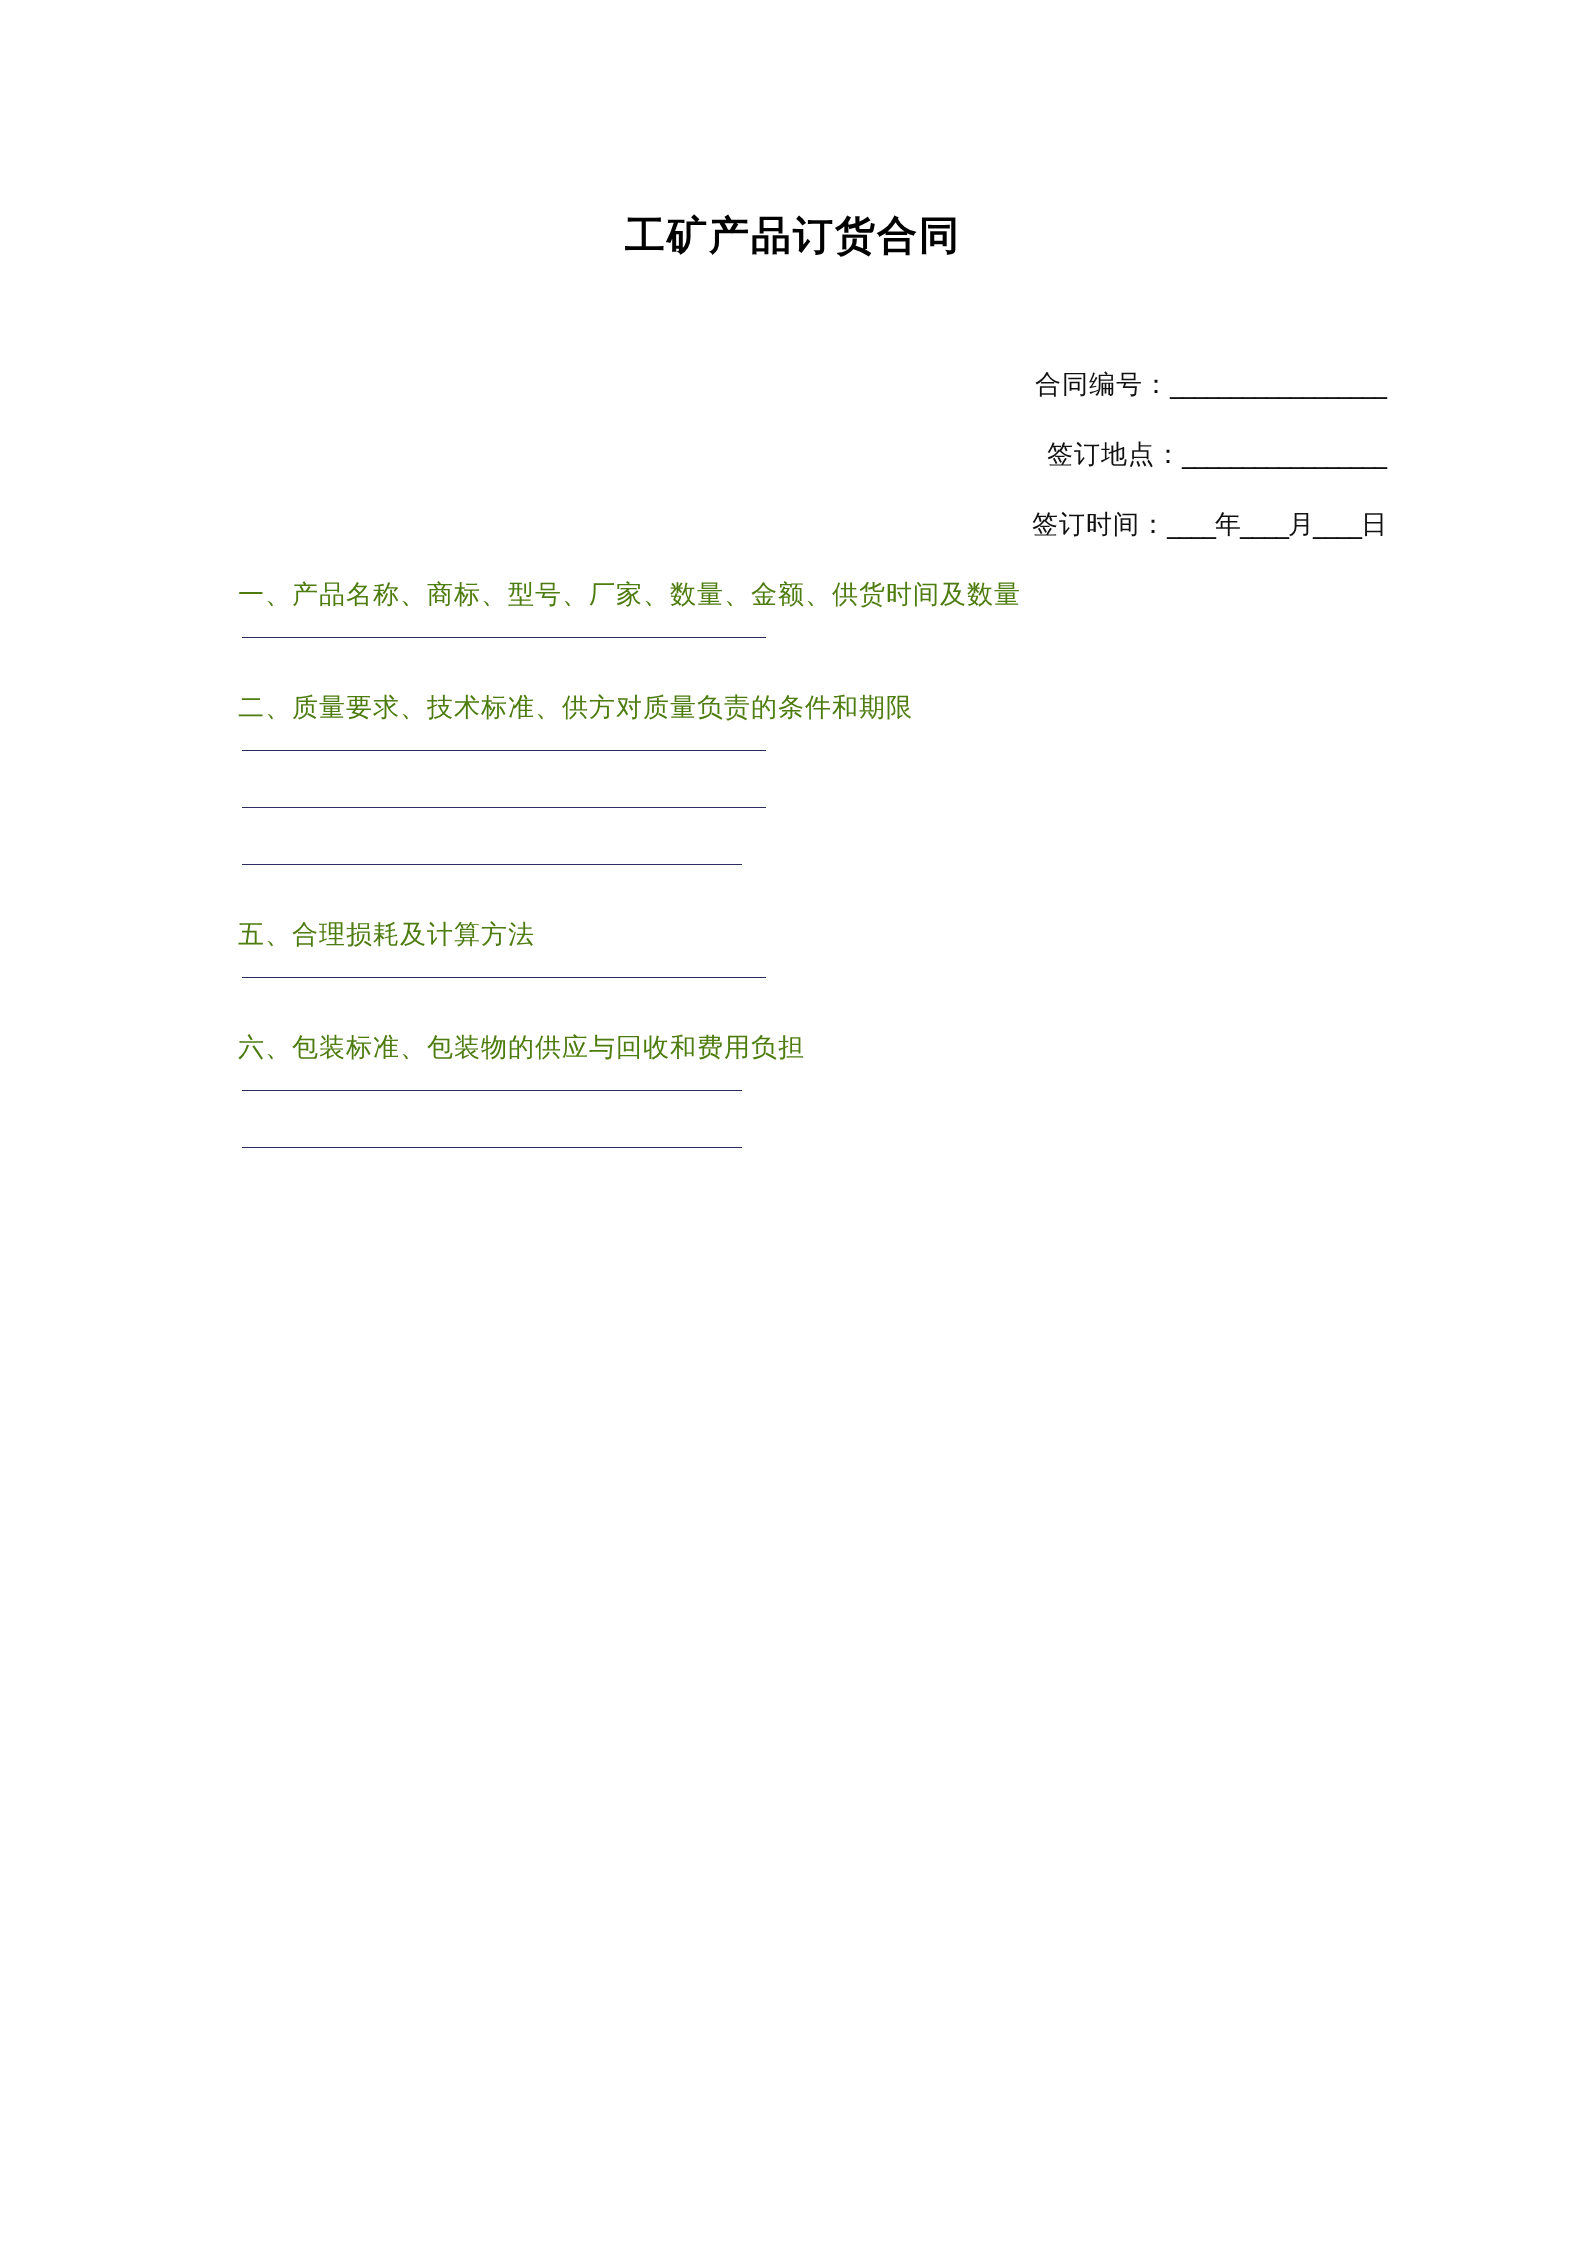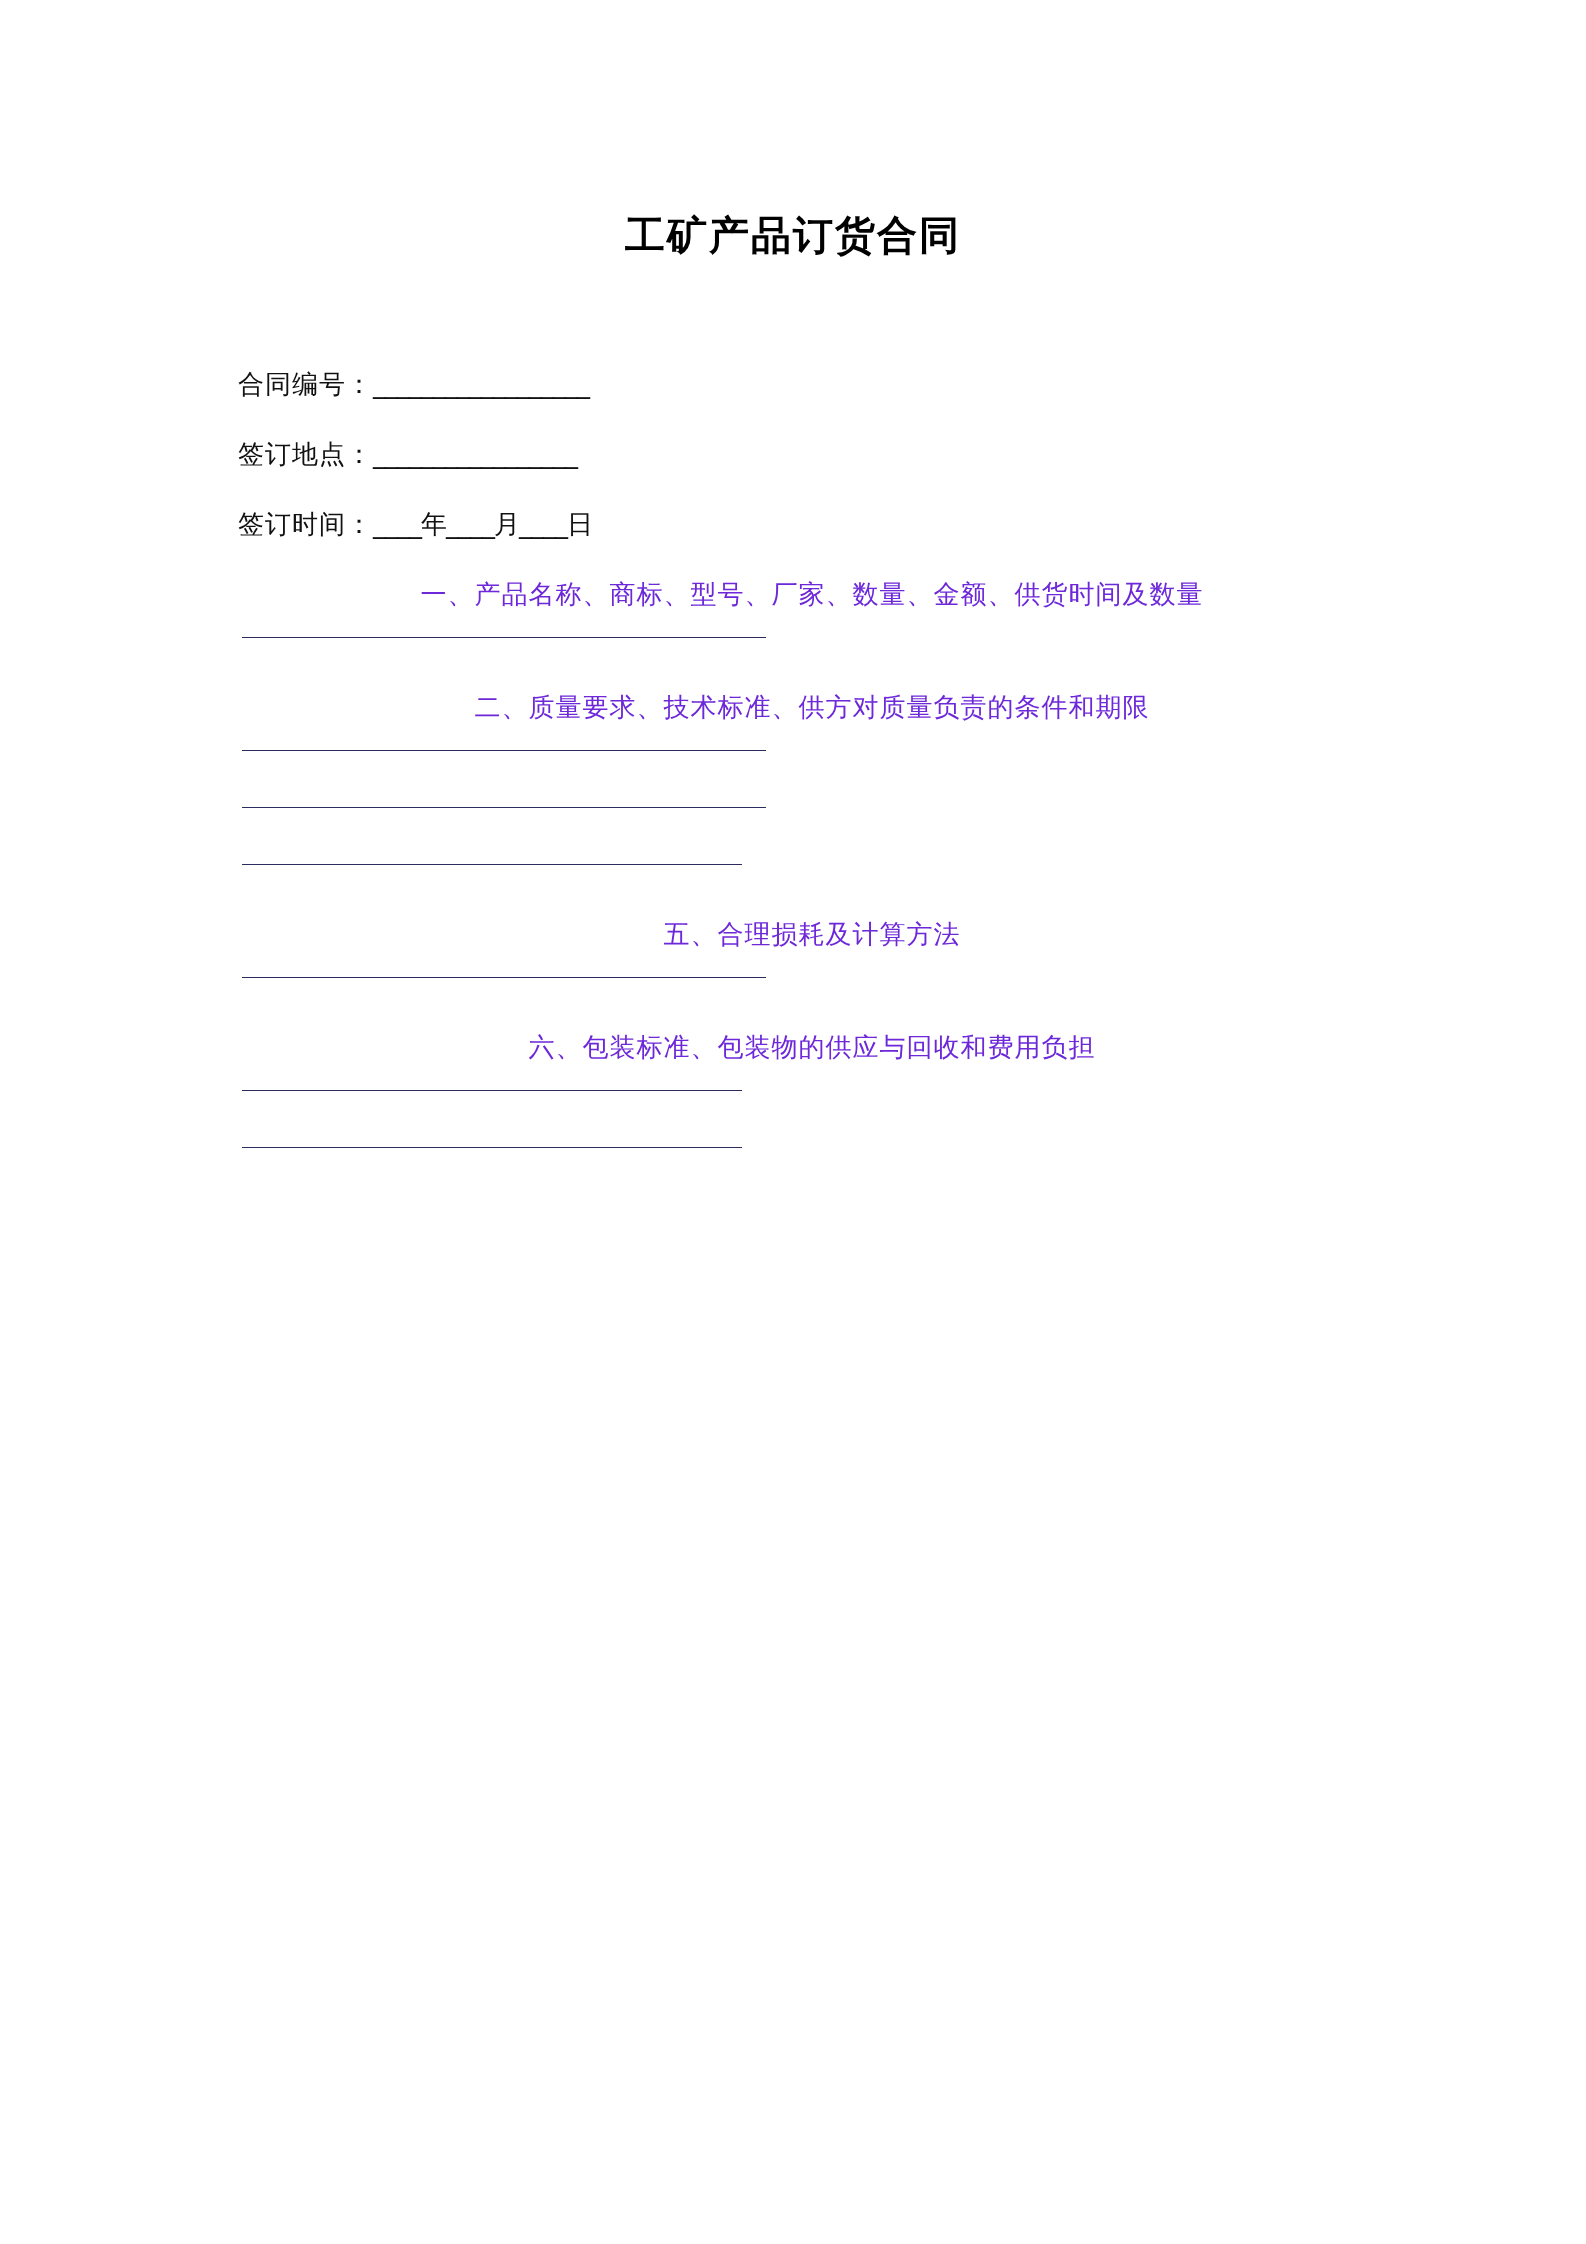--- a/index.html
+++ b/index.html
@@ -36,36 +36,36 @@
     padding-left: 238px;
     padding-right: 200px;
   }
   .field-line {
     font-size: 26px;
     line-height: 1.0;
     margin-bottom: 44px;
     white-space: nowrap;
     color: #111111;
     letter-spacing: 0.5px;
+    text-align: right;
   }
   .field-line .label {
     letter-spacing: 1px;
   }
   .field-line .rule {
     letter-spacing: -1px;
   }
   .clause {
     font-size: 26px;
     line-height: 1.0;
     margin-top: 0;
     margin-bottom: 0;
-    color: #6d28d9;
+    color: #4d7c0f;
     letter-spacing: 1px;
     white-space: nowrap;
-    text-align: center;
   }
   .clause-heading {
     margin-bottom: 30px;
   }
   .blank-rule {
     border-bottom: 1.6px solid #2b2b5e;
     height: 0;
     margin-left: 4px;
     margin-bottom: 56px;
   }

